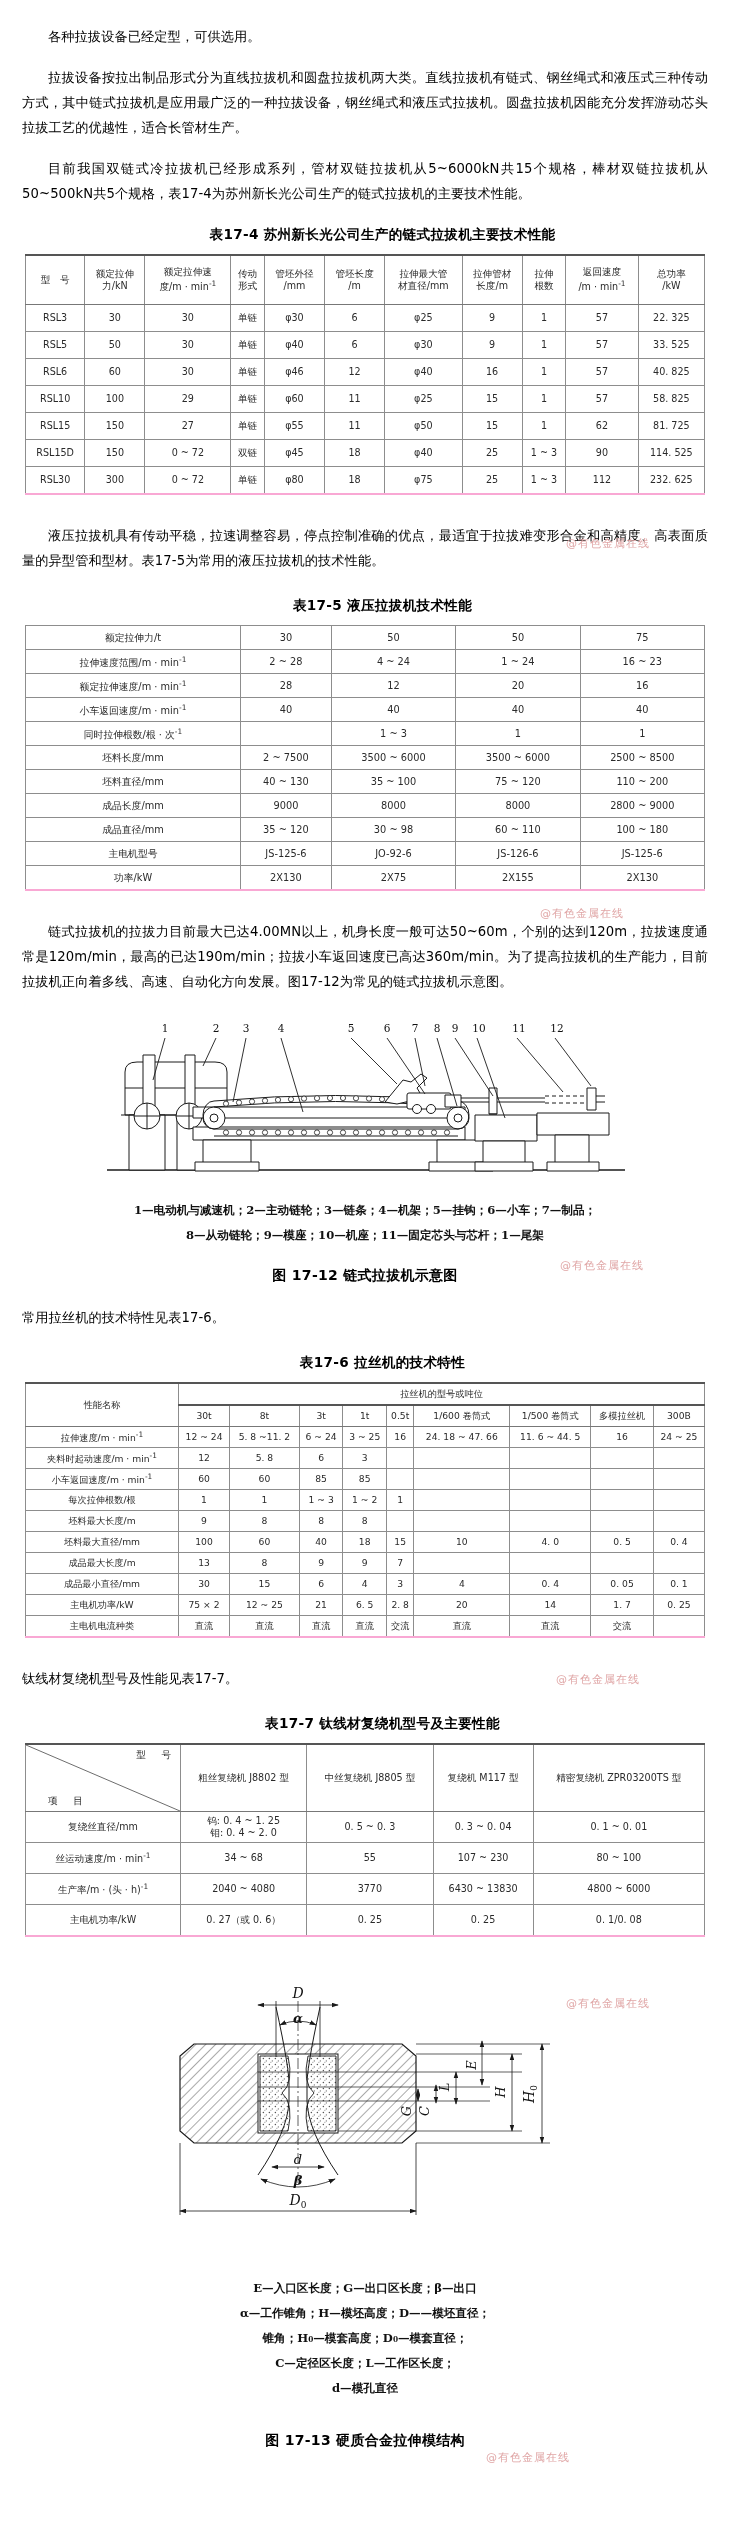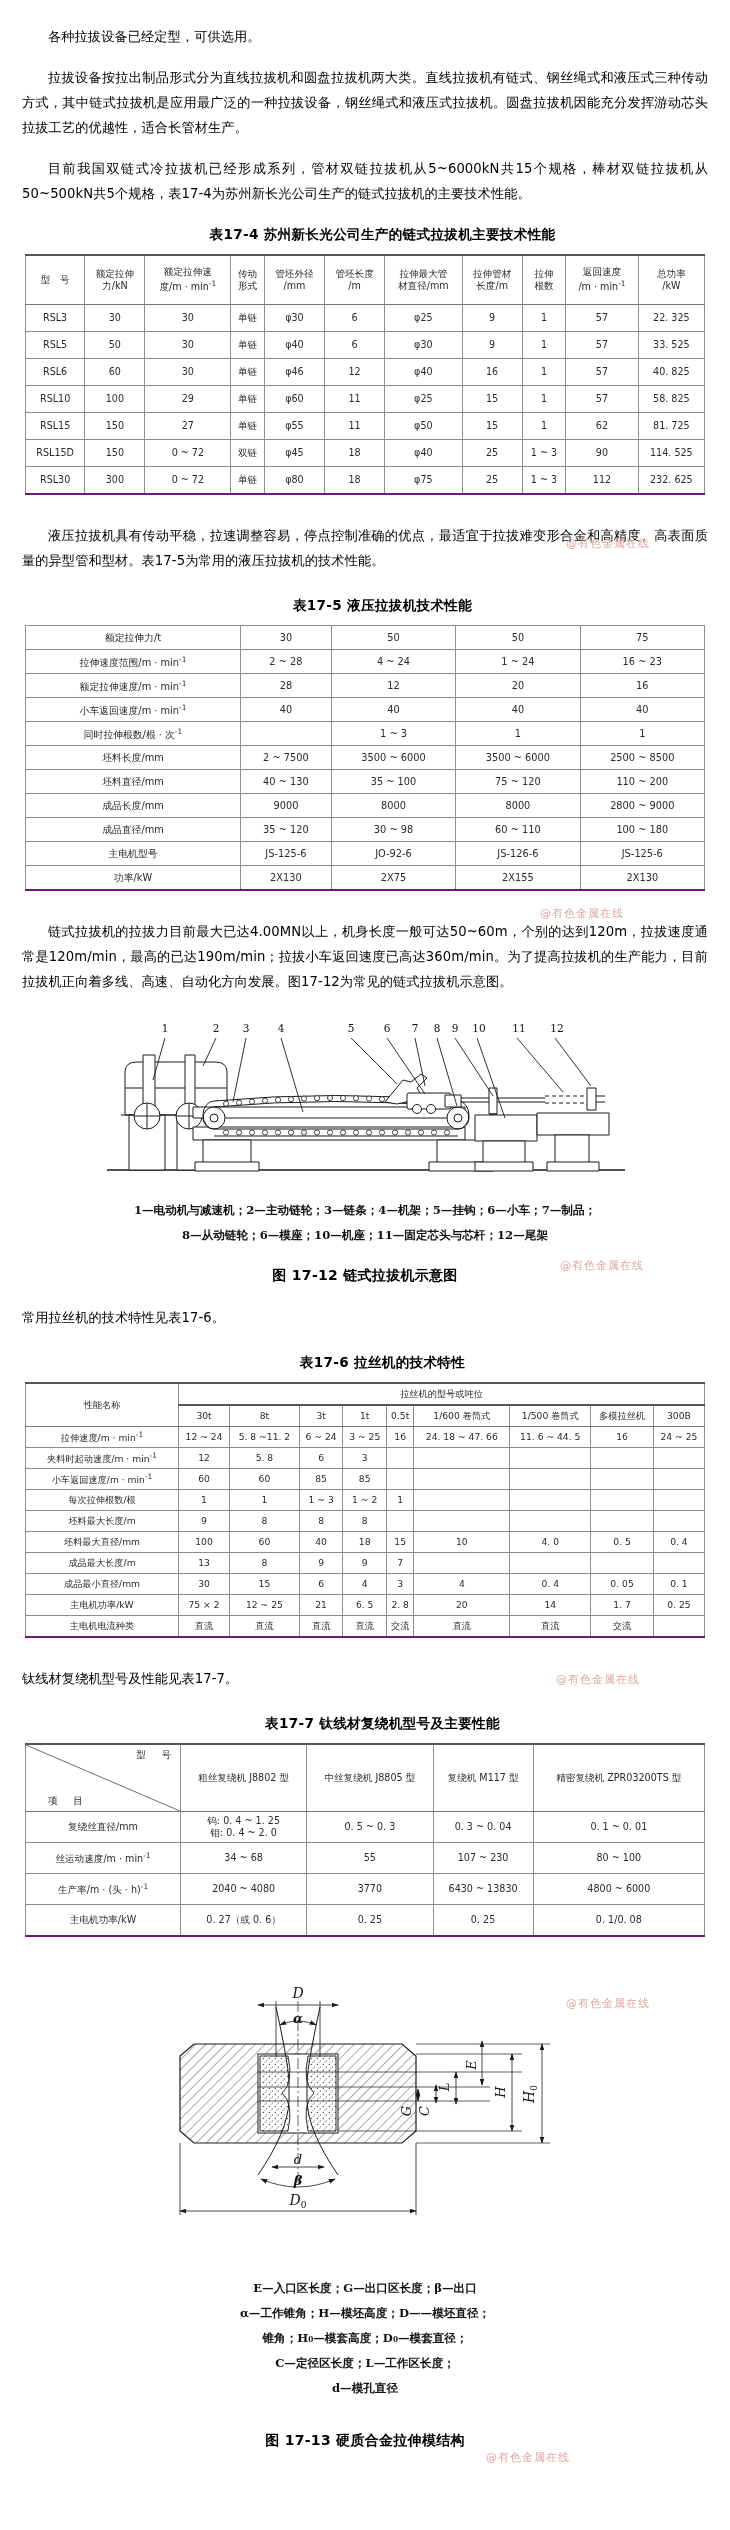--- a/index.html
+++ b/index.html
@@ -66,21 +66,21 @@
     vertical-align:middle;
     padding:2px 2px;
     font-weight:normal;
     line-height:12px;
     white-space:nowrap;
   }
   table.t thead td,table.t thead th{
     border-top:2px solid #555;
     border-bottom:1px solid #777;
   }
-  table.t tr.lastrow td{border-bottom:2px solid #701a75;}
+  table.t tr.lastrow td{border-bottom:2px solid #f9a8d4;}
   .t .rowhdr{text-align:center;}
   .sup{font-size:7.4px;vertical-align:super;}
 
   
   #t174{width:680px;}
   #t174 td{height:22px;font-size:9.6px;}
   #t174 thead td{height:44px;line-height:12.5px;white-space:normal;}
 
   
   #t175{width:680px;}
@@ -486,21 +486,21 @@
         <text x="352" y="22">8</text>
         <text x="370" y="22">9</text>
         <text x="394" y="22">10</text>
         <text x="434" y="22">11</text>
         <text x="472" y="22">12</text>
       </g>
     </svg>
   </div>
 
   <div class="fig-legend serif">1—电动机与减速机；2—主动链轮；3—链条；4—机架；5—挂钩；6—小车；7—制品；</div>
-  <div class="fig-legend serif">8—从动链轮；6—模座；10—机座；11—固定芯头与芯杆；12—尾架</div>
+  <div class="fig-legend serif">8—从动链轮；9—模座；10—机座；11—固定芯头与芯杆；1—尾架</div>
 
   <div class="gap-12"></div>
   <div class="fig-caption">图 17-12  链式拉拔机示意图</div>
 
   <div class="gap-20"></div>
 
   <p class="para noindent">常用拉丝机的技术特性见表17-6。</p>
 
   <div class="gap-24"></div>
 

